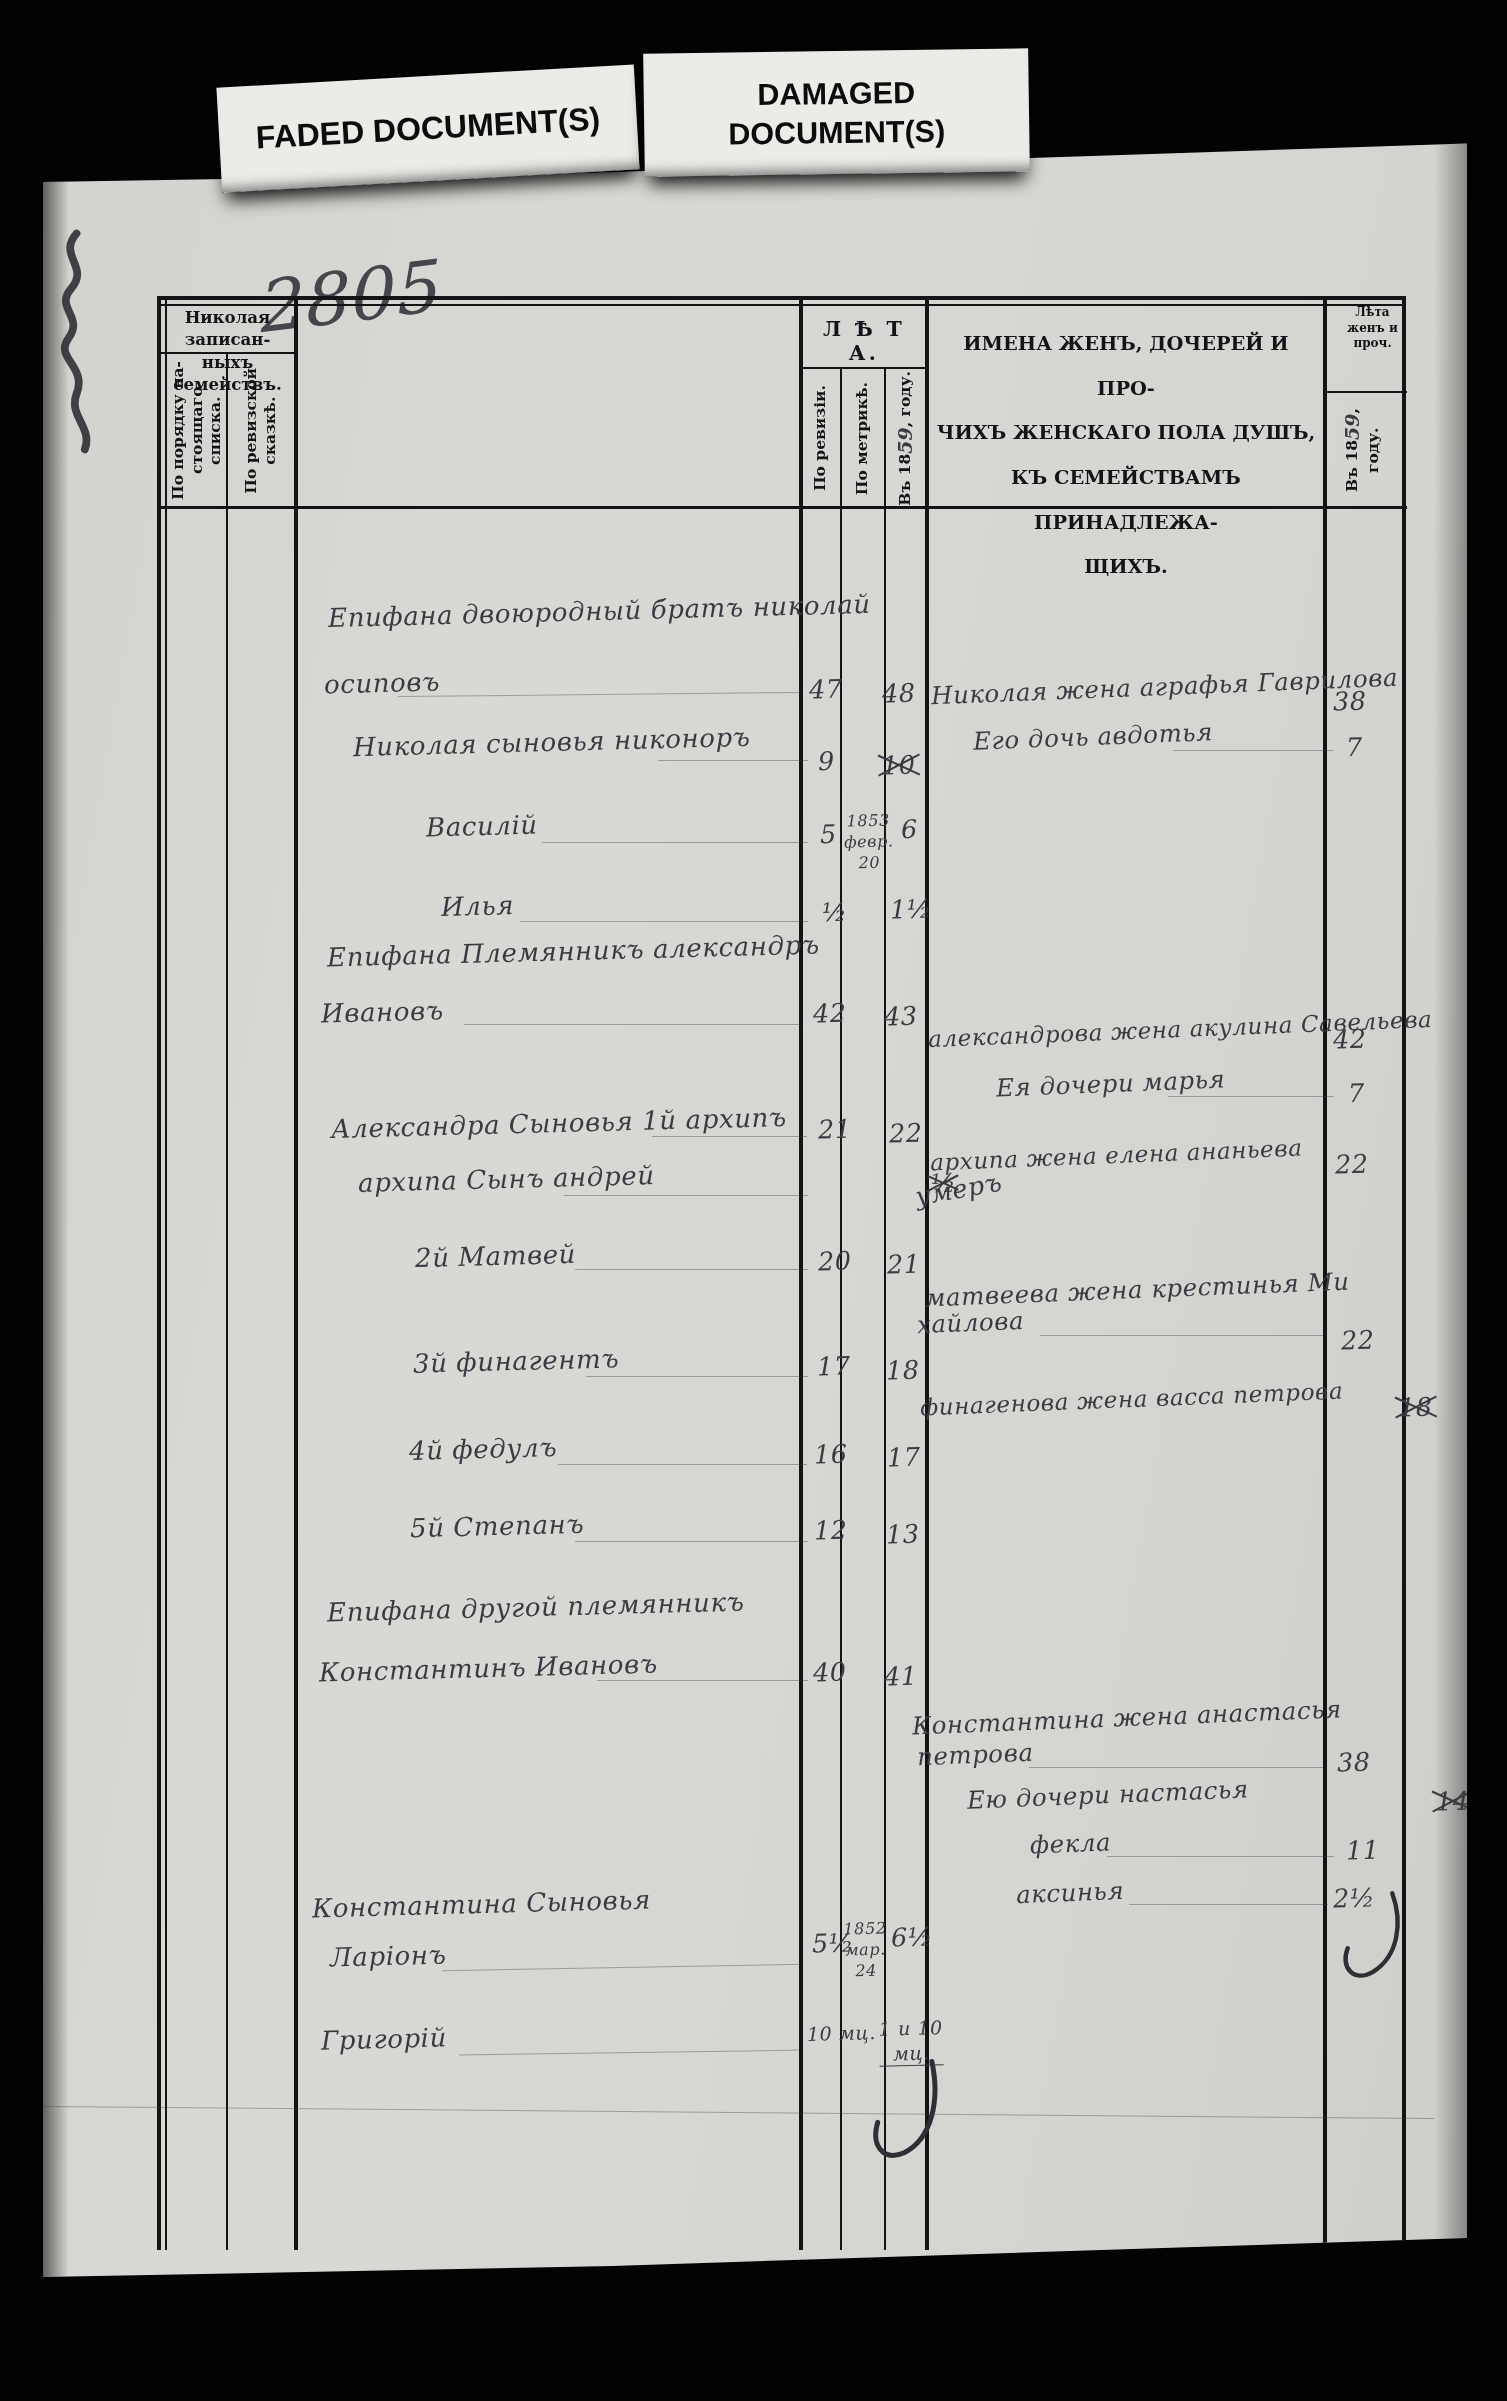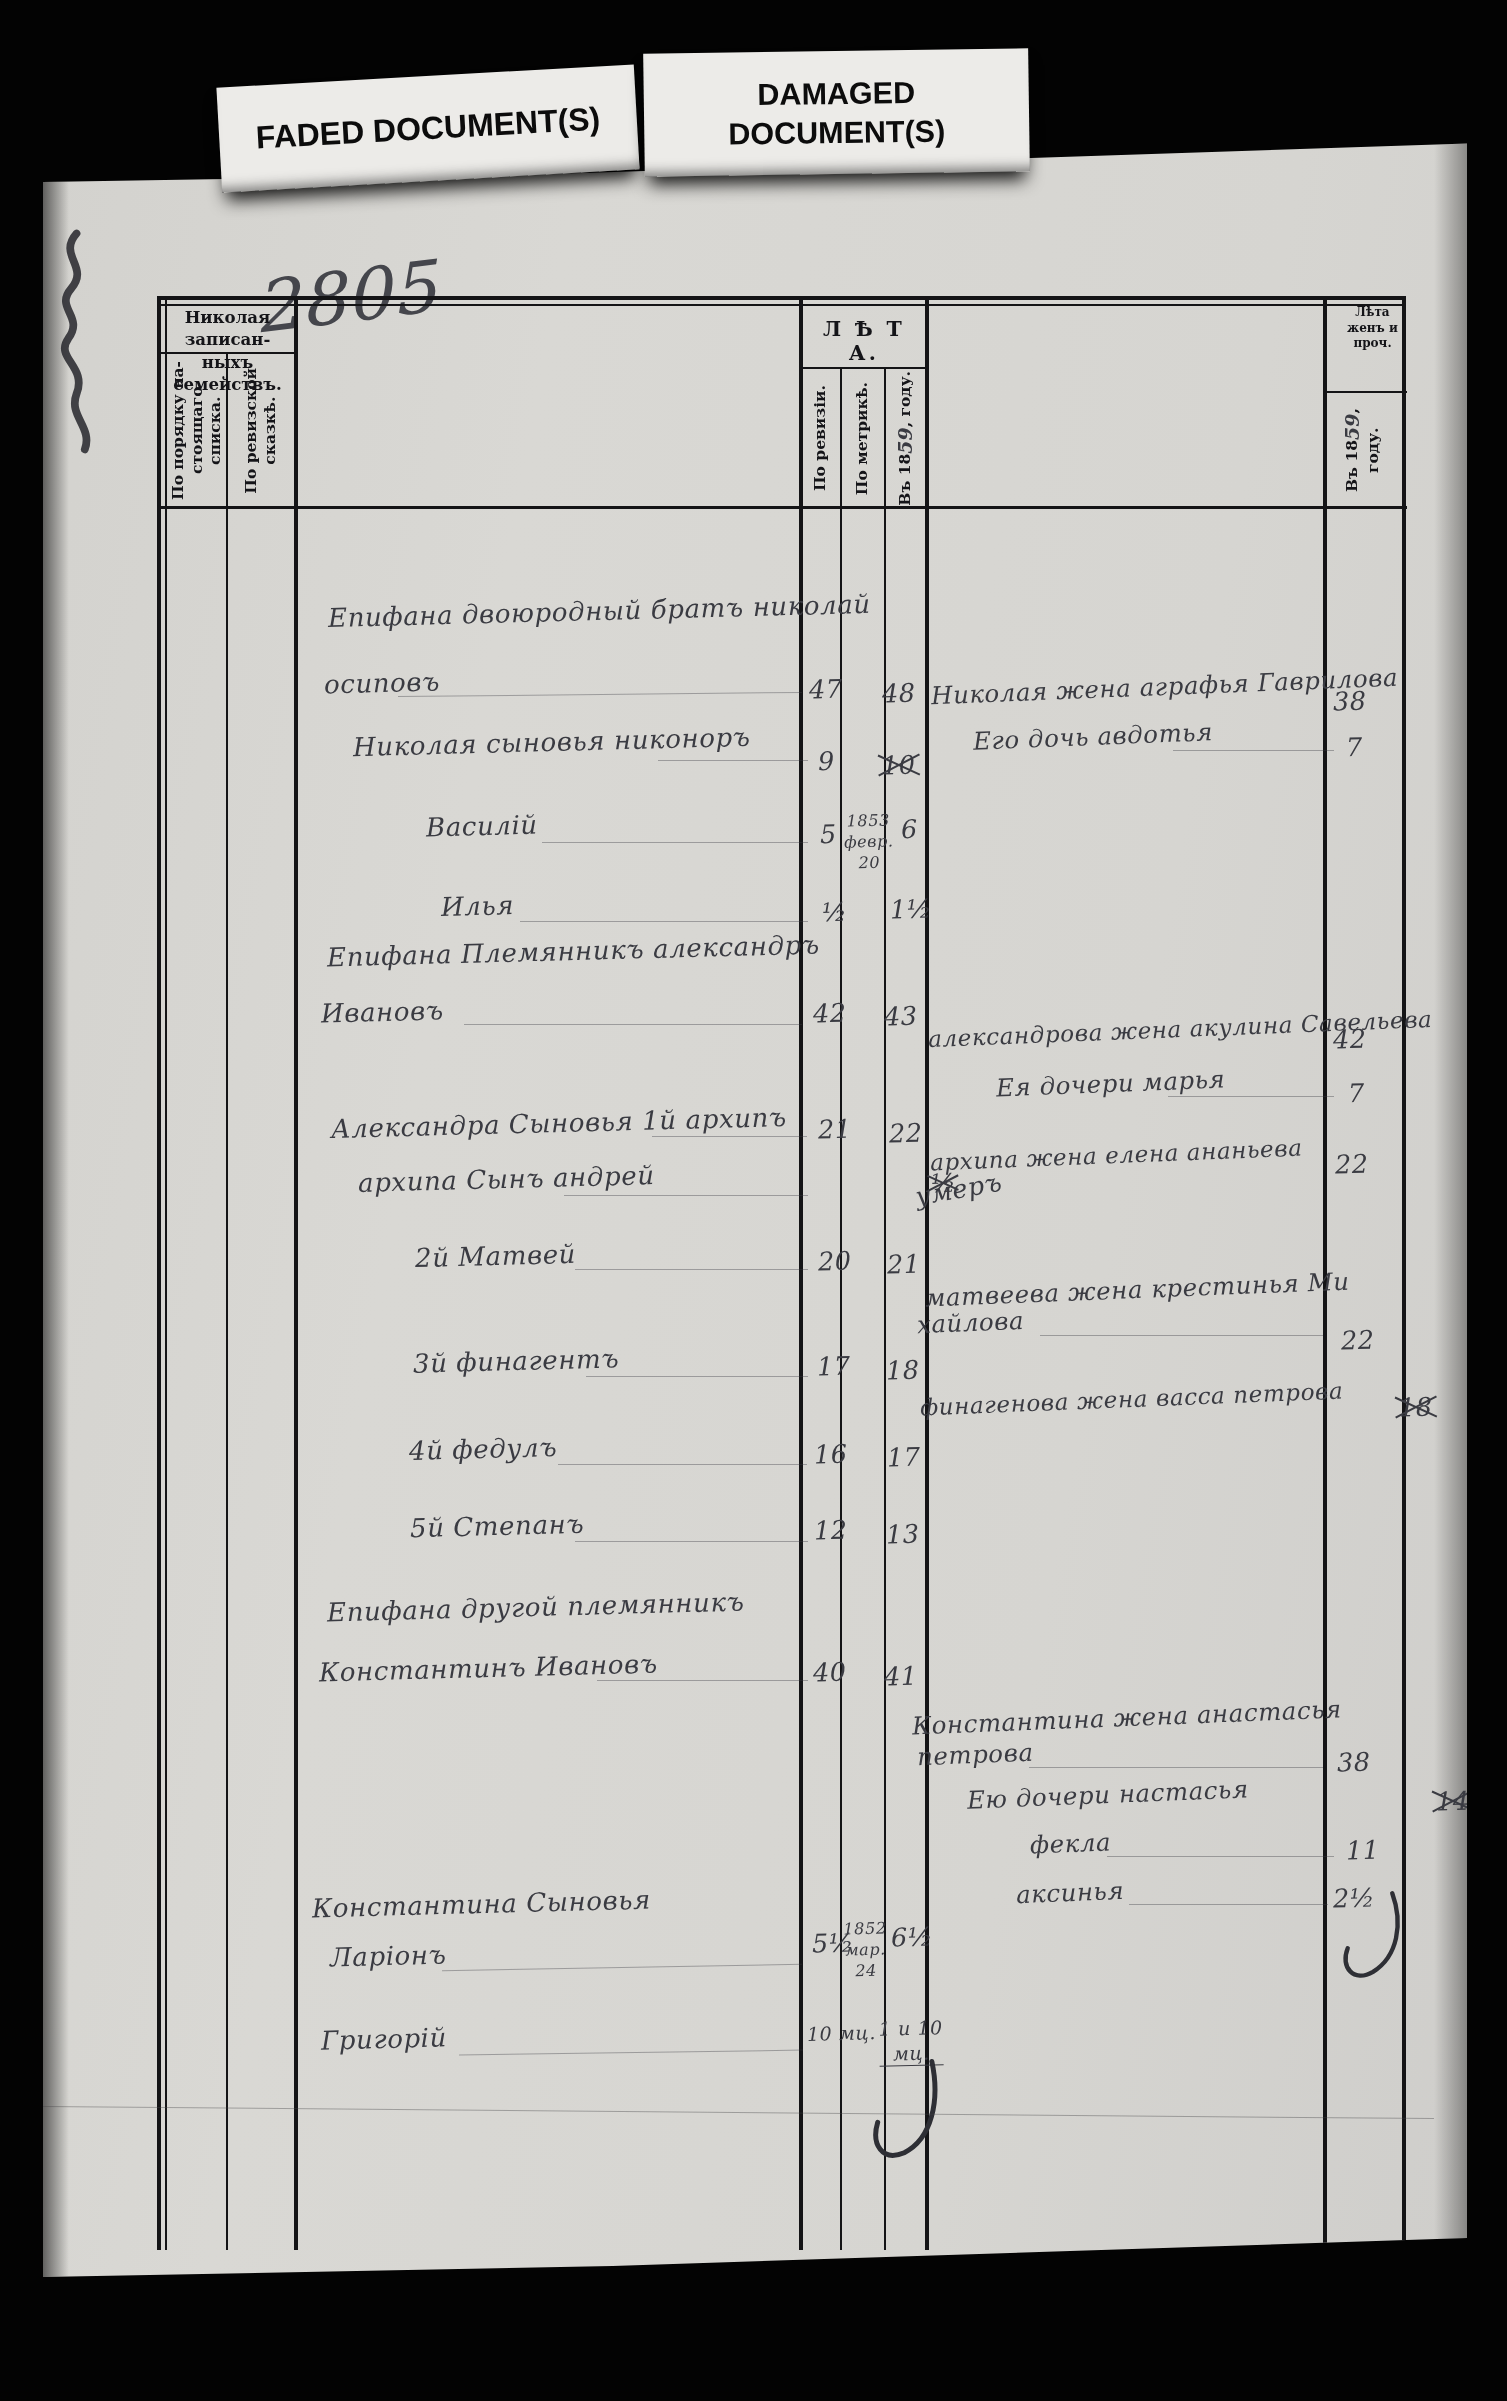--- a/index.html
+++ b/index.html
@@ -91,20 +91,24 @@
     <div class="vbox" style="left:758px;top:232px;width:39px;height:135px;">
       <span class="vtext" style="font-size:15.5px;">По ревизіи.</span>
     </div>
     <div class="vbox" style="left:798px;top:232px;width:42px;height:135px;">
       <span class="vtext" style="font-size:15.5px;">По метрикѣ.</span>
     </div>
     <div class="vbox" style="left:842px;top:232px;width:40px;height:135px;">
       <span class="vtext" style="font-size:15.5px;"><span>Въ 18</span><span style="font-style:italic;font-size:19px;color:#3a3b42;">59</span><span>, году.</span></span>
     </div>
 
+    <div class="ptext" style="left:892px;top:183px;width:382px;font-size:19.4px;line-height:2.3;">ИМЕНА ЖЕНЪ, ДОЧЕРЕЙ И ПРО-
+ЧИХЪ ЖЕНСКАГО ПОЛА ДУШЪ,
+КЪ СЕМЕЙСТВАМЪ ПРИНАДЛЕЖА-
+ЩИХЪ.</div>
 
     <div class="ptext" style="left:1282px;top:166px;width:79px;font-size:12px;line-height:1.3;margin-left:8px;">Лѣта
 женъ и
 проч.</div>
     <div class="vbox" style="left:1291px;top:255px;width:55px;height:112px;">
       <span class="vtext" style="font-size:15.5px;"><span>Въ 18</span><span style="font-style:italic;font-size:19px;color:#3a3b42;">59</span><span>, году.</span></span>
     </div>
 
     
     <div class="hw" style="left:285px;top:457px;font-size:26px;">Епифана двоюродный братъ николай</div>

